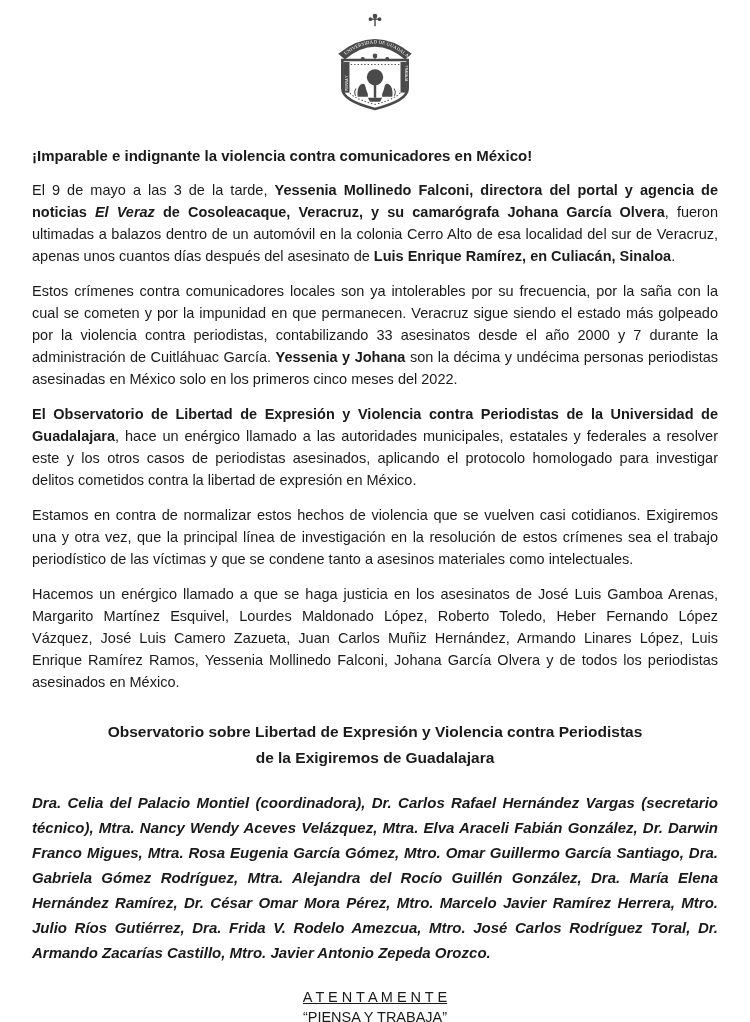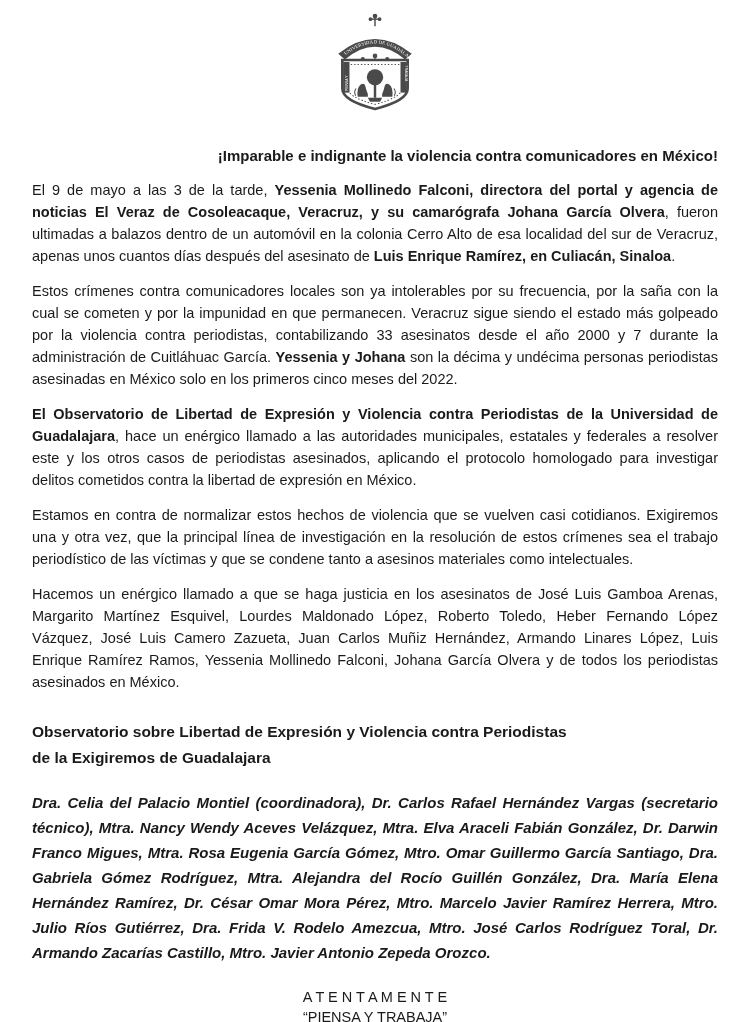--- a/index.html
+++ b/index.html
@@ -36,41 +36,41 @@
     white-space:nowrap;letter-spacing:.5px;
   }
   .wm-divider{border:none;border-top:1.6px solid #4a4a4a;margin:4px 0 3px 0;width:100%;}
   .wm-tagline{
     font-family:"Liberation Serif",serif;
     font-size:10.6px;color:#3d3d3d;white-space:nowrap;
   }
 
   
   .doc-title{
-    text-align:right;font-weight:700;font-size:15px;line-height:21px;
+    text-align:left;font-weight:700;font-size:15px;line-height:21px;
     margin:30px 0 0 0;
   }
   .para{
     text-align:justify;font-size:14.5px;line-height:22px;
     margin:13px 0 0 0;
   }
   .para .b{font-weight:700;}
-  .para .i{}
+  .para .i{font-style:italic;}
   .section-heading{
-    font-weight:700;font-size:15.5px;line-height:26px;
+    text-align:center;font-weight:700;font-size:15.5px;line-height:26px;
     margin:26px 0 0 0;
   }
   .members{
     text-align:justify;font-weight:700;font-style:italic;
     font-size:15px;line-height:25px;margin:19px 0 4px 0;
   }
   .closing{
     text-align:center;font-size:14.5px;line-height:19.5px;margin:23px 0 0 0;
   }
-  .closing div{margin:0;}
+  .closing div{margin:0;text-decoration:underline;}
 </style>
 </head>
 <body>
 
 <div class="page">
 
   <header class="letterhead">
 
     <div class="logo-box">
       <svg width="90" height="99" viewBox="0 0 88 97">

